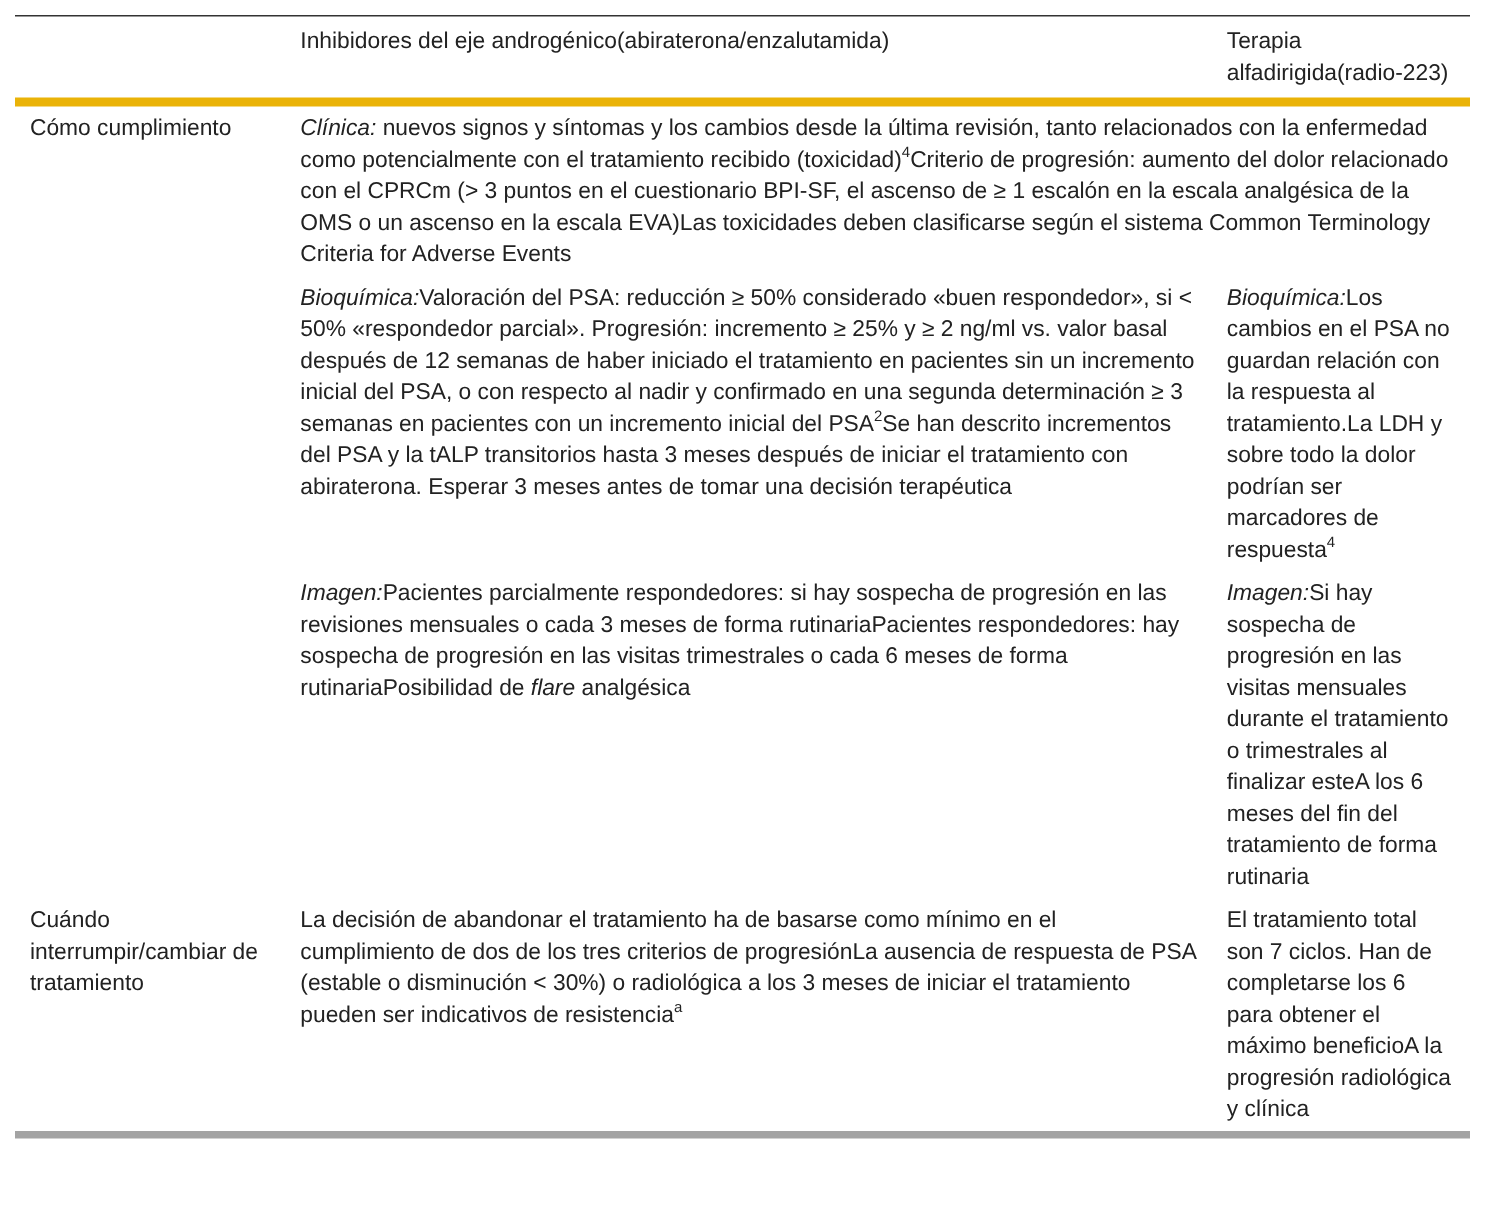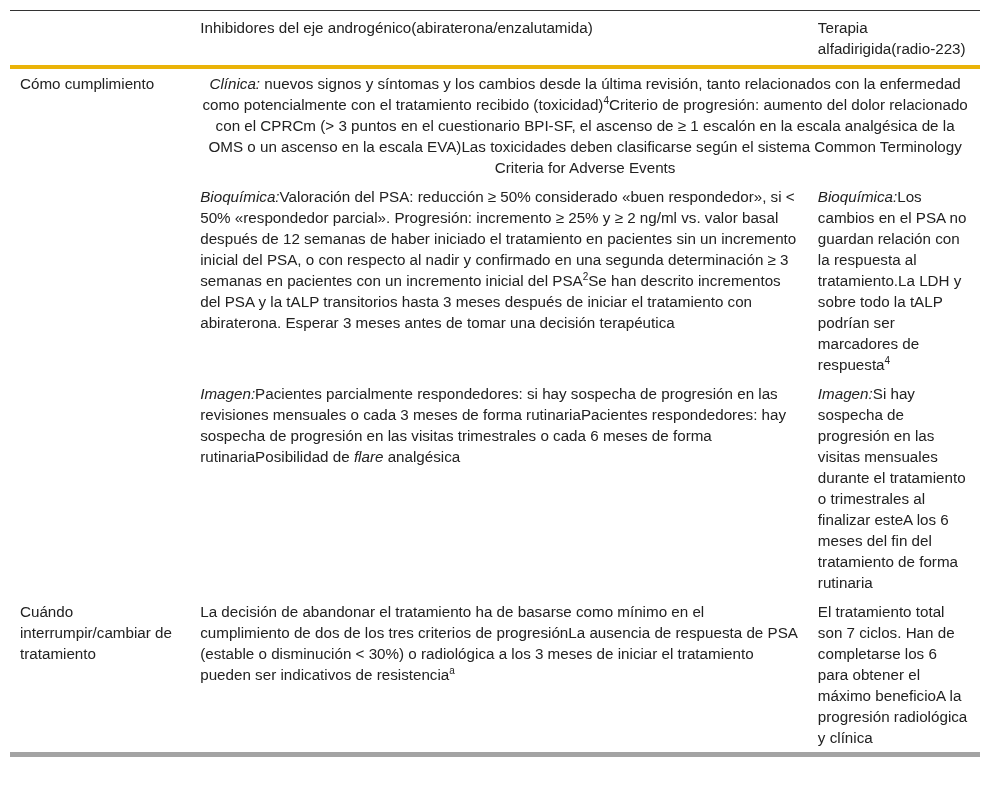--- a/index.html
+++ b/index.html
@@ -1,25 +1,25 @@
 <!DOCTYPE html>
 <html><head>
 <meta charset="utf-8">
 <style>
   html, body { margin:0; padding:0; background:#ffffff; }
   body { width:992px; height:805px; overflow:hidden; font-family:"Liberation Sans", sans-serif; color:#222; }
   table { position:absolute; left:10px; top:10px; width:970px; border-collapse:collapse; font-size:15.2px; line-height:21px; }
-  thead tr { border-top:1px solid #333; border-bottom:4px solid #eab308;margin-top:32px; }
+  thead tr { border-top:1px solid #333; border-bottom:6px solid #eab308;margin-top:32px; }
   tbody tr.last { border-bottom:5px solid #a3a3a3; }
   td, th { vertical-align:top; text-align:left; font-weight:normal; padding:4px 10px 4px 10px; }
   th { padding-top:6px; padding-bottom:6px; }
   .c1 { width:158px; }
   .c2 { width:590px; }
   .c3 { width:150px; }
-  .center { text-align:center; }
+  .center { text-align:left; }
   em { font-style:italic; }
   sup { font-size:10px; line-height:0; }
 </style>
 </head>
 <body>
 
 <table>
   <thead>
     <tr>
       <th class="c1"></th>
@@ -27,21 +27,21 @@
       <th class="c3">Terapia alfadirigida(radio-223)</th>
     </tr>
   </thead>
   <tbody>
     <tr>
       <td class="c1" rowspan="3">Cómo cumplimiento</td>
       <td colspan="2" class="center"><em>Clínica:</em><span> nuevos signos y síntomas y los cambios desde la última revisión, tanto relacionados con la enfermedad como potencialmente con el tratamiento recibido (toxicidad)</span><sup>4</sup><span>Criterio de progresión: aumento del dolor relacionado con el CPRCm (&gt; 3 puntos en el cuestionario BPI-SF, el ascenso de ≥ 1 escalón en la escala analgésica de la OMS o un ascenso en la escala EVA)Las toxicidades deben clasificarse según el sistema Common Terminology Criteria for Adverse Events</span></td>
     </tr>
     <tr>
       <td class="c2"><em>Bioquímica:</em><span>Valoración del PSA: reducción ≥ 50% considerado «buen respondedor», si &lt; 50% «respondedor parcial». Progresión: incremento ≥ 25% y ≥ 2 ng/ml vs. valor basal después de 12 semanas de haber iniciado el tratamiento en pacientes sin un incremento inicial del PSA, o con respecto al nadir y confirmado en una segunda determinación ≥ 3 semanas en pacientes con un incremento inicial del PSA</span><sup>2</sup><span>Se han descrito incrementos del PSA y la tALP transitorios hasta 3 meses después de iniciar el tratamiento con abiraterona. Esperar 3 meses antes de tomar una decisión terapéutica</span></td>
-      <td class="c3"><em>Bioquímica:</em><span>Los cambios en el PSA no guardan relación con la respuesta al tratamiento.La LDH y sobre todo la tALP podrían ser marcadores de respuesta</span><sup>4</sup></td>
+      <td class="c3"><em>Bioquímica:</em><span>Los cambios en el PSA no guardan relación con la respuesta al tratamiento.La LDH y sobre todo la dolor podrían ser marcadores de respuesta</span><sup>4</sup></td>
     </tr>
     <tr>
       <td class="c2"><em>Imagen:</em><span>Pacientes parcialmente respondedores: si hay sospecha de progresión en las revisiones mensuales o cada 3 meses de forma rutinariaPacientes respondedores: hay sospecha de progresión en las visitas trimestrales o cada 6 meses de forma rutinariaPosibilidad de </span><em>flare</em><span> analgésica</span></td>
       <td class="c3"><em>Imagen:</em><span>Si hay sospecha de progresión en las visitas mensuales durante el tratamiento o trimestrales al finalizar esteA los 6 meses del fin del tratamiento de forma rutinaria</span></td>
     </tr>
     <tr class="last">
       <td class="c1">Cuándo interrumpir/cambiar de tratamiento</td>
       <td class="c2"><span>La decisión de abandonar el tratamiento ha de basarse como mínimo en el cumplimiento de dos de los tres criterios de progresiónLa ausencia de respuesta de PSA (estable o disminución &lt; 30%) o radiológica a los 3 meses de iniciar el tratamiento pueden ser indicativos de resistencia</span><sup>a</sup></td>
       <td class="c3"><span>El tratamiento total son 7 ciclos. Han de completarse los 6 para obtener el máximo beneficioA la progresión radiológica y clínica</span></td>
     </tr>

